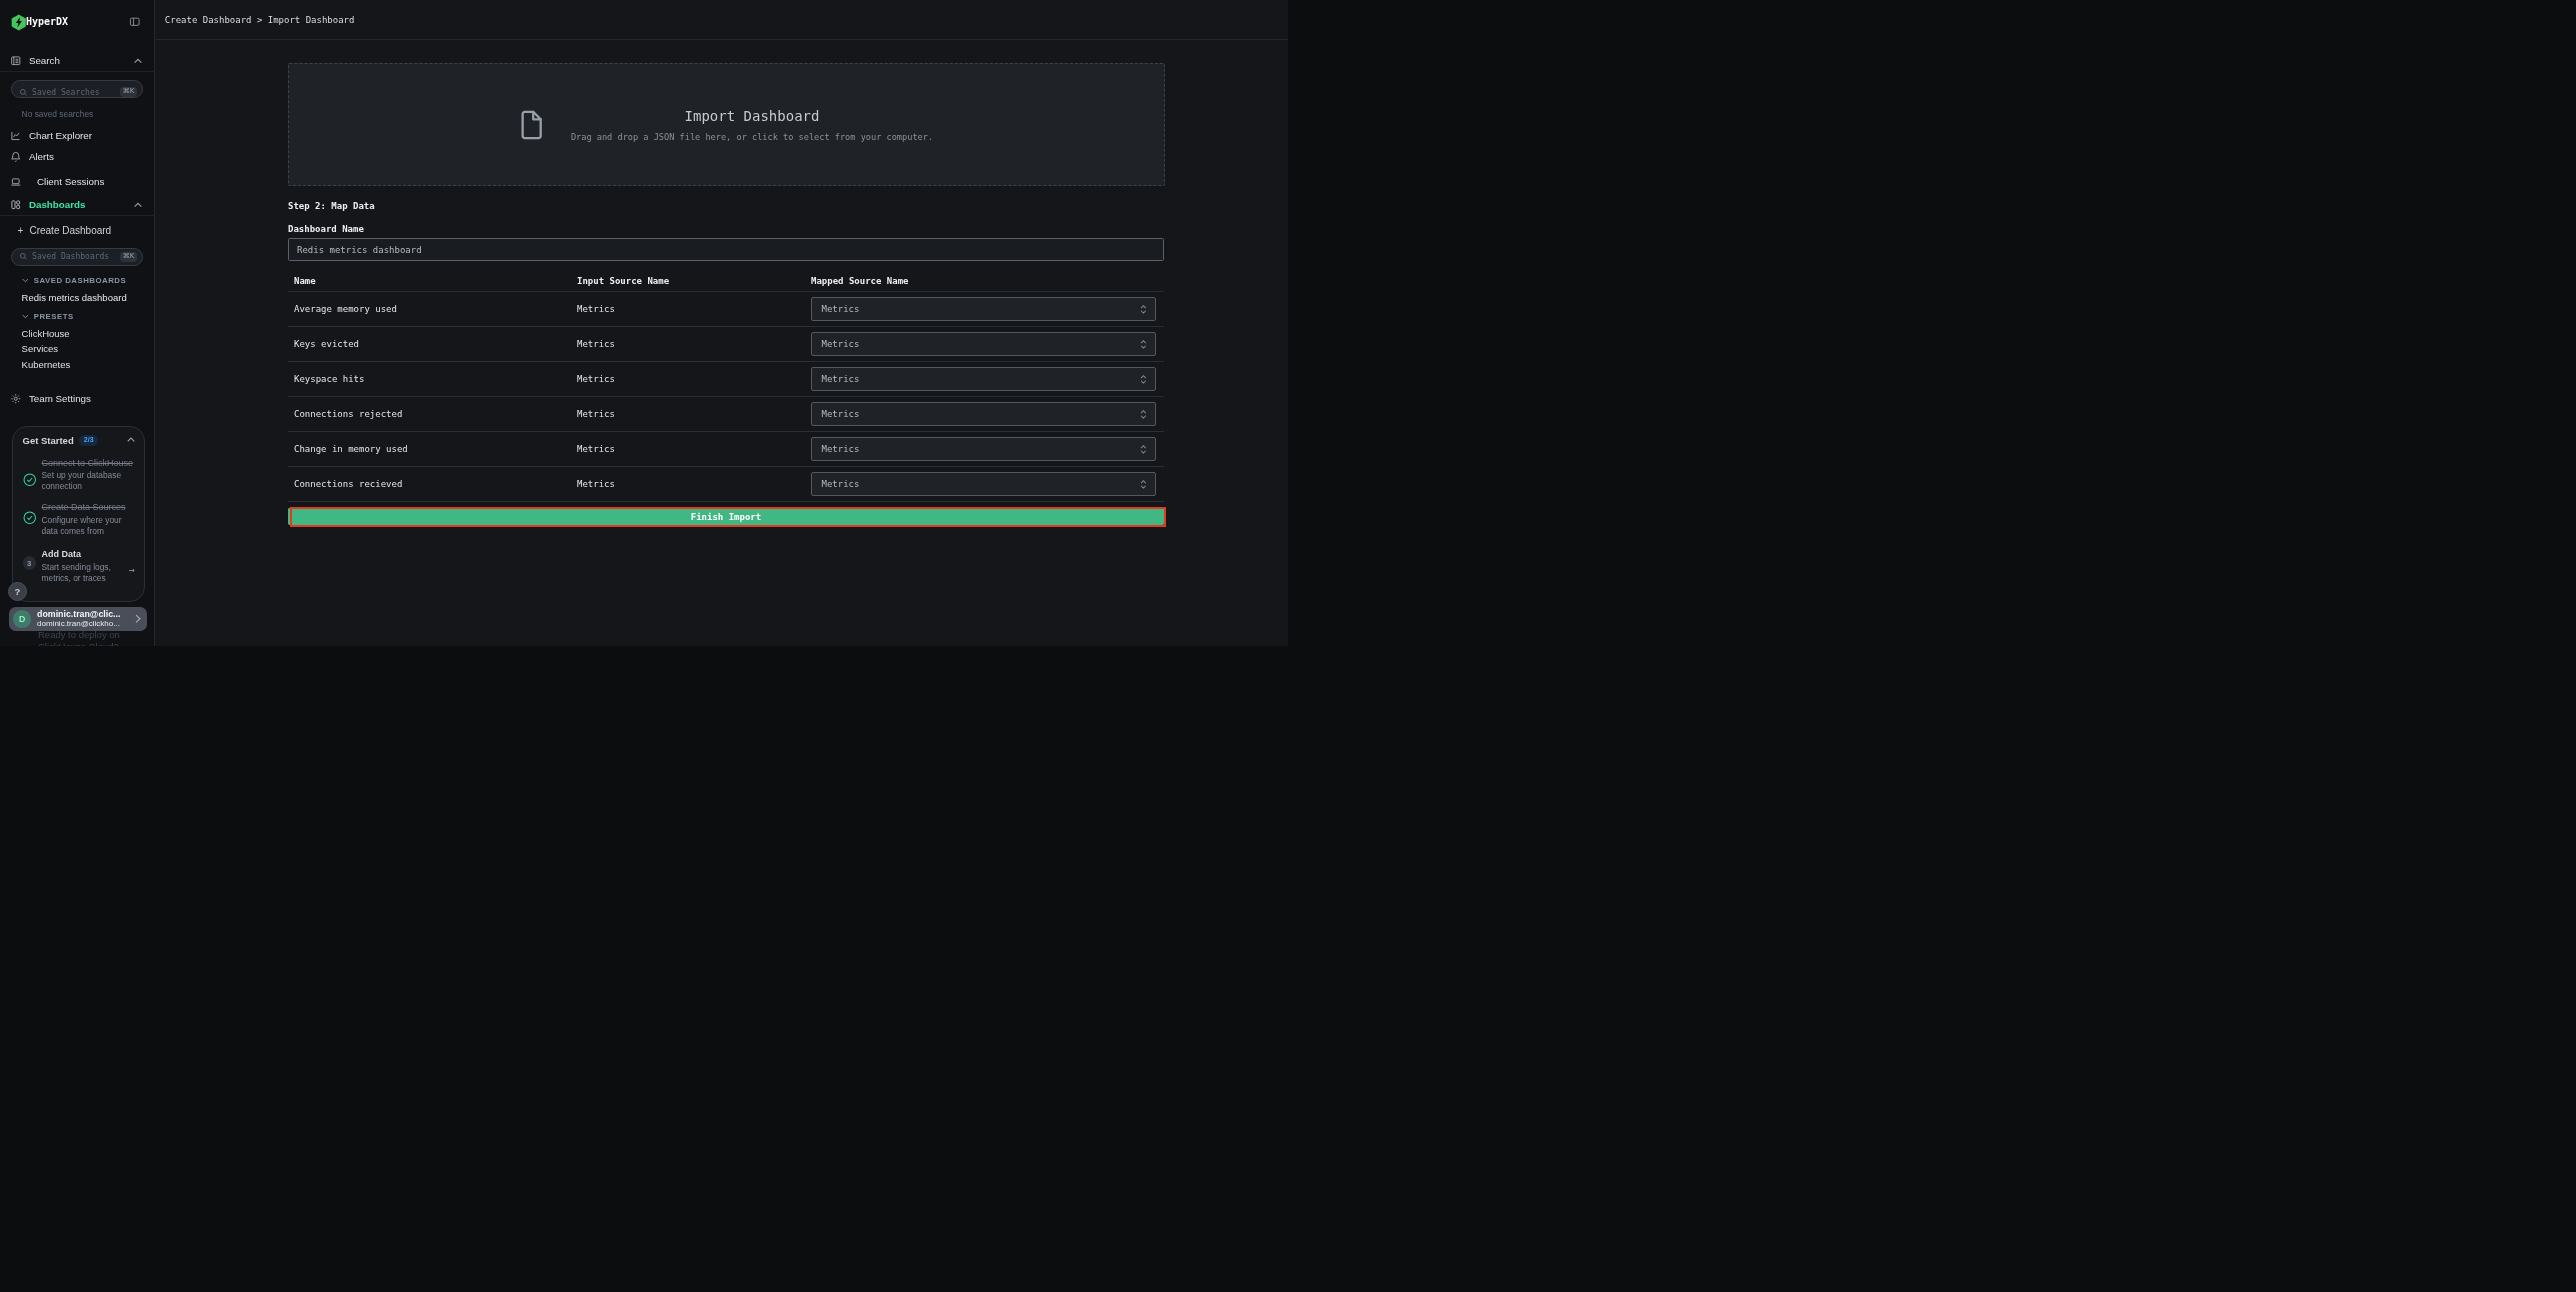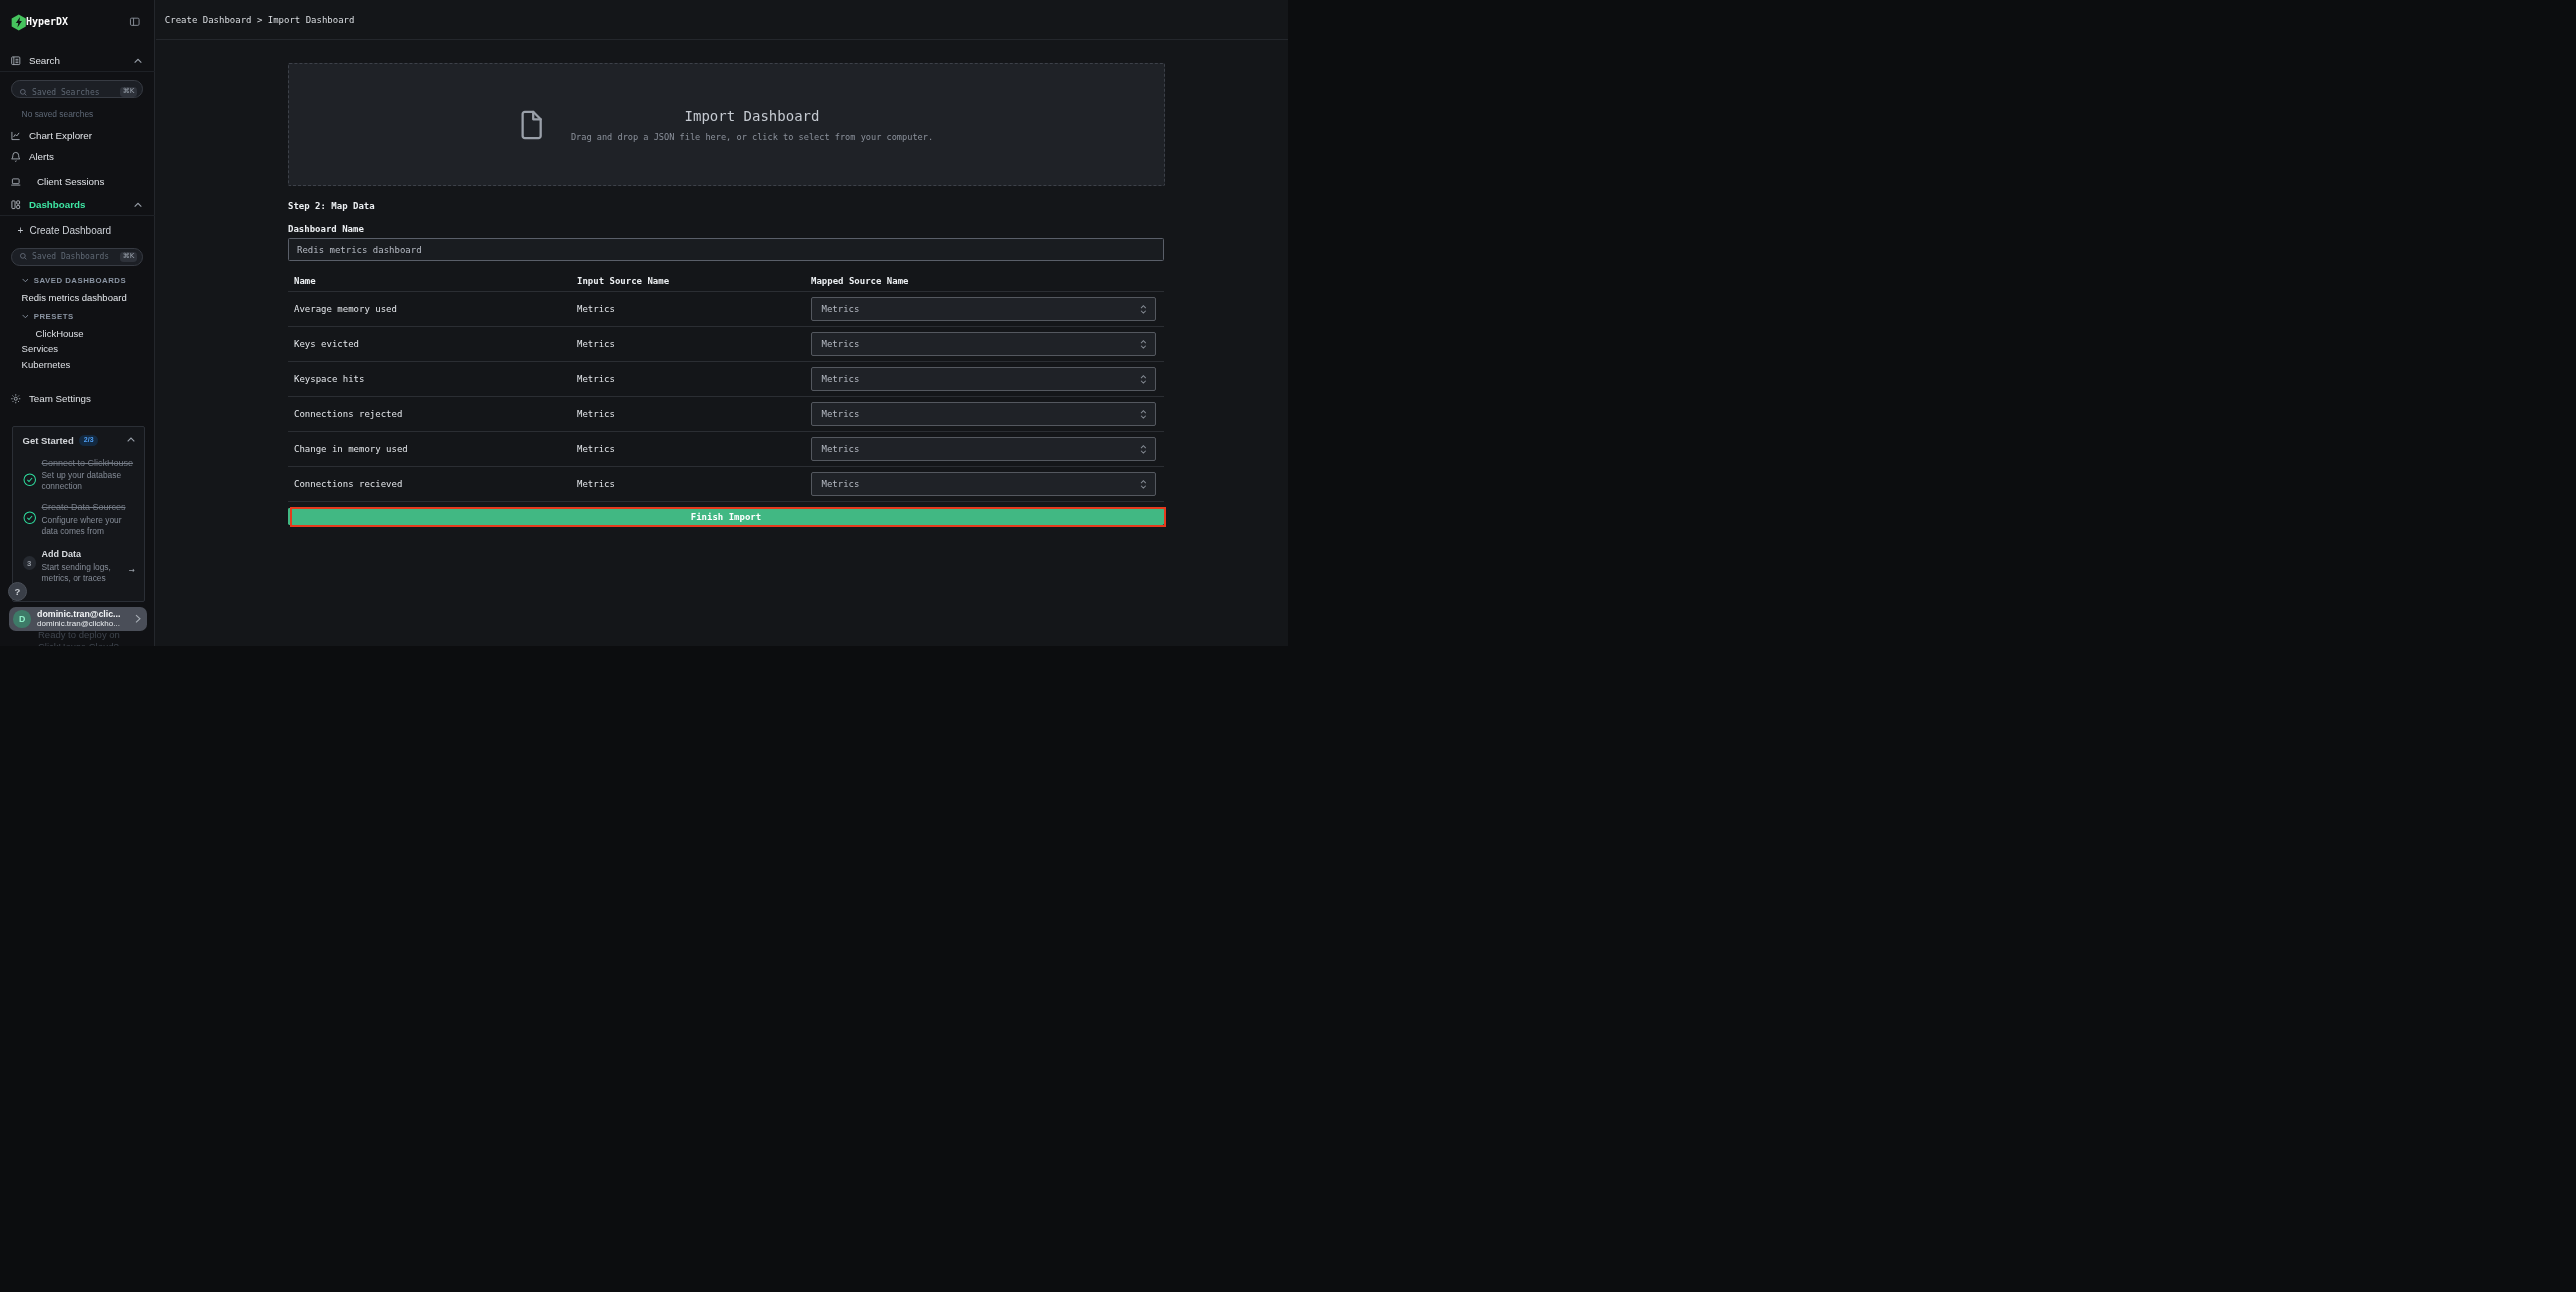--- a/index.html
+++ b/index.html
@@ -33,21 +33,21 @@
 
   .sb-item { position:absolute; left:0; width:155px; height:15px; display:flex; align-items:center; padding-left:21.6px; font-size:9.5px; color:#dde0e5; cursor:pointer; }
   .sb-sect { position:absolute; left:0; width:155px; height:15px; display:flex; align-items:center; padding-left:21.6px; cursor:pointer; }
   .sb-sect .txt { margin-left:5.4px; font-size:7.8px; font-weight:bold; letter-spacing:0.5px; color:#8a94a2; }
 
   .create-row { position:absolute; left:0; width:155px; height:19px; display:flex; align-items:center; padding-left:17.6px; cursor:pointer; }
   .create-row .plus { font-size:10px; color:#c4c9cf; }
   .create-row .txt { margin-left:6px; font-size:10px; color:#ced2d8; }
 
   
-  .gs-card { position:absolute; left:12px; top:426px; width:133px; height:176px; border:0.7px solid #2b2f36; border-radius:2px; background:#15171b; padding:8px 9.5px; }
+  .gs-card { position:absolute; left:12px; top:426px; width:133px; height:176px; border:0.7px solid #2b2f36; border-radius:15px; background:#15171b; padding:8px 9.5px; }
   .gs-head { display:flex; align-items:center; position:relative; cursor:pointer; }
   .gs-title { font-size:9.5px; font-weight:bold; color:#d3d6da; }
   .gs-badge { margin-left:5.4px; background:#132940; color:#4f9ff5; font-size:7px; font-weight:bold; border-radius:5.4px; padding:1.4px 4.7px; line-height:1.2; }
   .gs-head .chev { position:absolute; right:0; top:2px; }
   .gs-item { display:flex; margin-top:8.8px; position:relative; }
   .gs-ic { width:19px; flex:none; padding-top:1.4px; }
   .gs-txt { flex:1; }
   .gs-item-title { font-size:9px; line-height:13.5px; color:#d8dce0; font-weight:bold; }
   .gs-item-title.done { color:#747b86; font-weight:normal; text-decoration:line-through; }
   .gs-item-desc { font-size:8.4px; line-height:11px; color:#858c97; }
@@ -224,21 +224,21 @@
 
     <div class="sb-sect" style="top:309px;">
       <span>
         <svg width="6.8" height="4.7" viewBox="0 0 12 8" fill="none" stroke="#8a94a2" stroke-width="1.6">
             <path d="M1 1.5 L6 6.5 L11 1.5"></path>
           </svg>
       </span>
       <span class="txt">PRESETS</span>
     </div>
 
-    <div class="sb-item" style="top:326px;margin-left:14px;">ClickHouse</div>
+    <div class="sb-item" style="top:326px;">ClickHouse</div>
     <div class="sb-item" style="top:341px;">Services</div>
     <div class="sb-item" style="top:357px;">Kubernetes</div>
 
     <div class="sb-row" style="top:389px;">
       <span class="ic">
         <svg width="11.5" height="11.5" viewBox="0 0 24 24" fill="none" stroke="#aeb4bd" stroke-width="1.8">
           <circle cx="12" cy="12" r="3.2"></circle>
           <path d="M12 2.5v3M12 18.5v3M21.5 12h-3M5.5 12h-3M18.7 5.3l-2.1 2.1M7.4 16.6l-2.1 2.1M18.7 18.7l-2.1-2.1M7.4 7.4L5.3 5.3"></path>
         </svg>
       </span>

